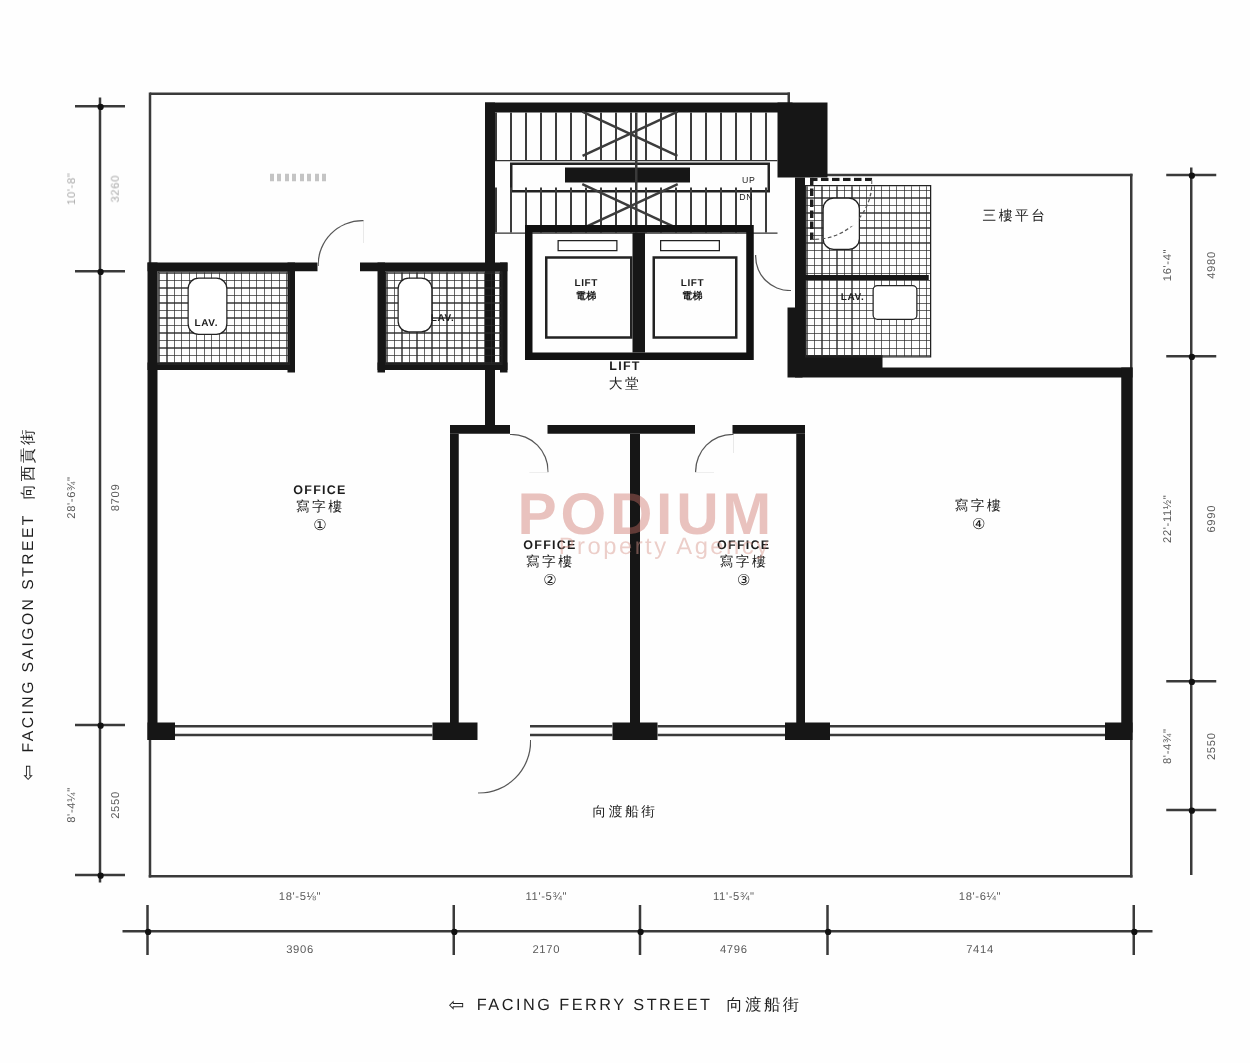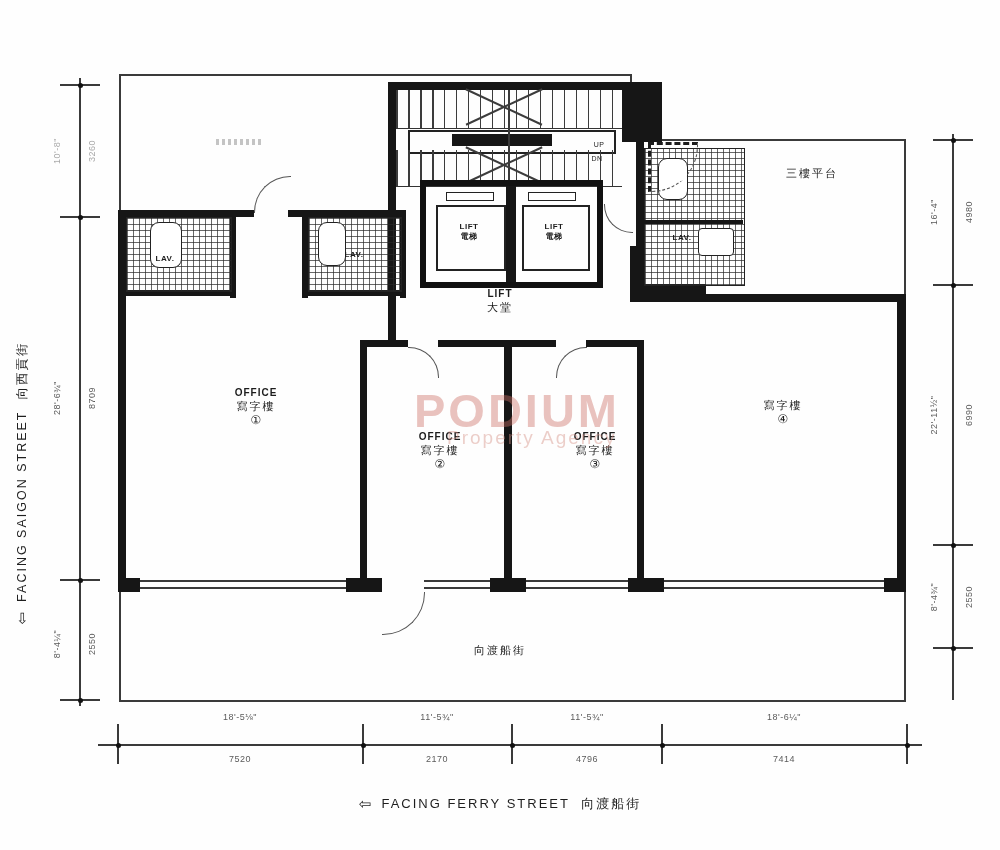--- a/index.html
+++ b/index.html
@@ -175,21 +175,21 @@
   <div class="tl" style="left:362px;top:724px;width:1.5px;height:40px"></div>
   <div class="tl" style="left:511px;top:724px;width:1.5px;height:40px"></div>
   <div class="tl" style="left:661px;top:724px;width:1.5px;height:40px"></div>
   <div class="tl" style="left:906px;top:724px;width:1.5px;height:40px"></div>
   <div class="dot" style="left:118px;top:745px"></div>
   <div class="dot" style="left:363px;top:745px"></div>
   <div class="dot" style="left:512px;top:745px"></div>
   <div class="dot" style="left:662px;top:745px"></div>
   <div class="dot" style="left:907px;top:745px"></div>
   <div class="dim" style="left:180px;top:712px;width:120px">18'-5⅛"</div>
-  <div class="dim" style="left:180px;top:754px;width:120px">7520</div>
+  <div class="dim" style="left:180px;top:754px;width:120px">3906</div>
   <div class="dim" style="left:377px;top:712px;width:120px">11'-5¾"</div>
   <div class="dim" style="left:377px;top:754px;width:120px">2170</div>
   <div class="dim" style="left:527px;top:712px;width:120px">11'-5¾"</div>
   <div class="dim" style="left:527px;top:754px;width:120px">4796</div>
   <div class="dim" style="left:724px;top:712px;width:120px">18'-6¼"</div>
   <div class="dim" style="left:724px;top:754px;width:120px">7414</div>
 
   <div class="tl" style="left:79px;top:78px;width:1.5px;height:628px"></div>
   <div class="tl" style="left:60px;top:84px;width:40px;height:1.5px"></div>
   <div class="tl" style="left:60px;top:216px;width:40px;height:1.5px"></div>

